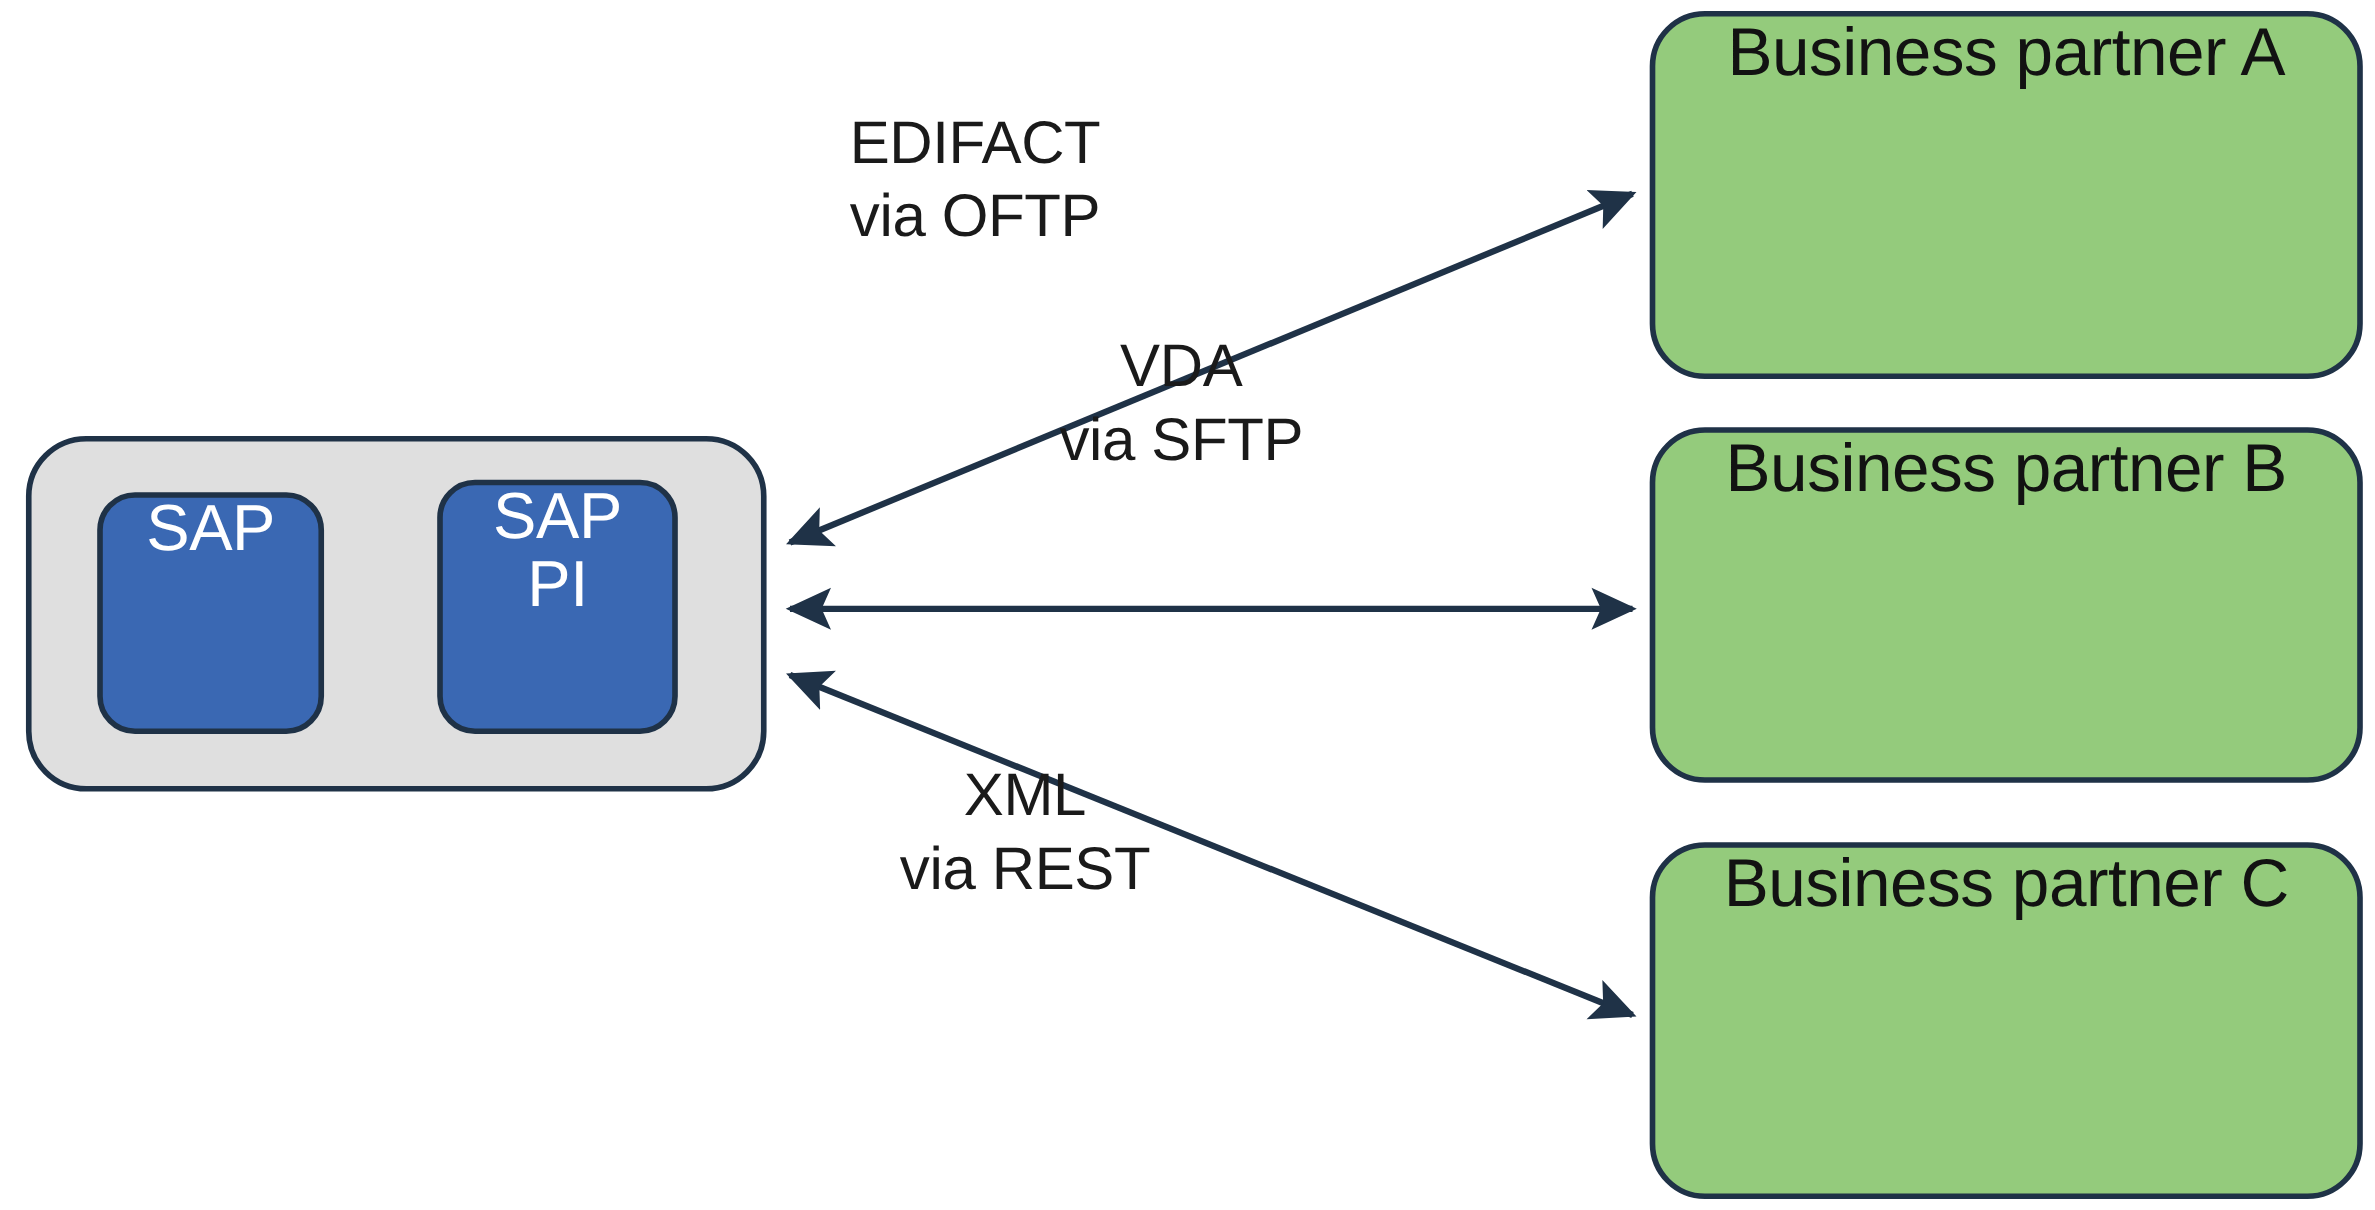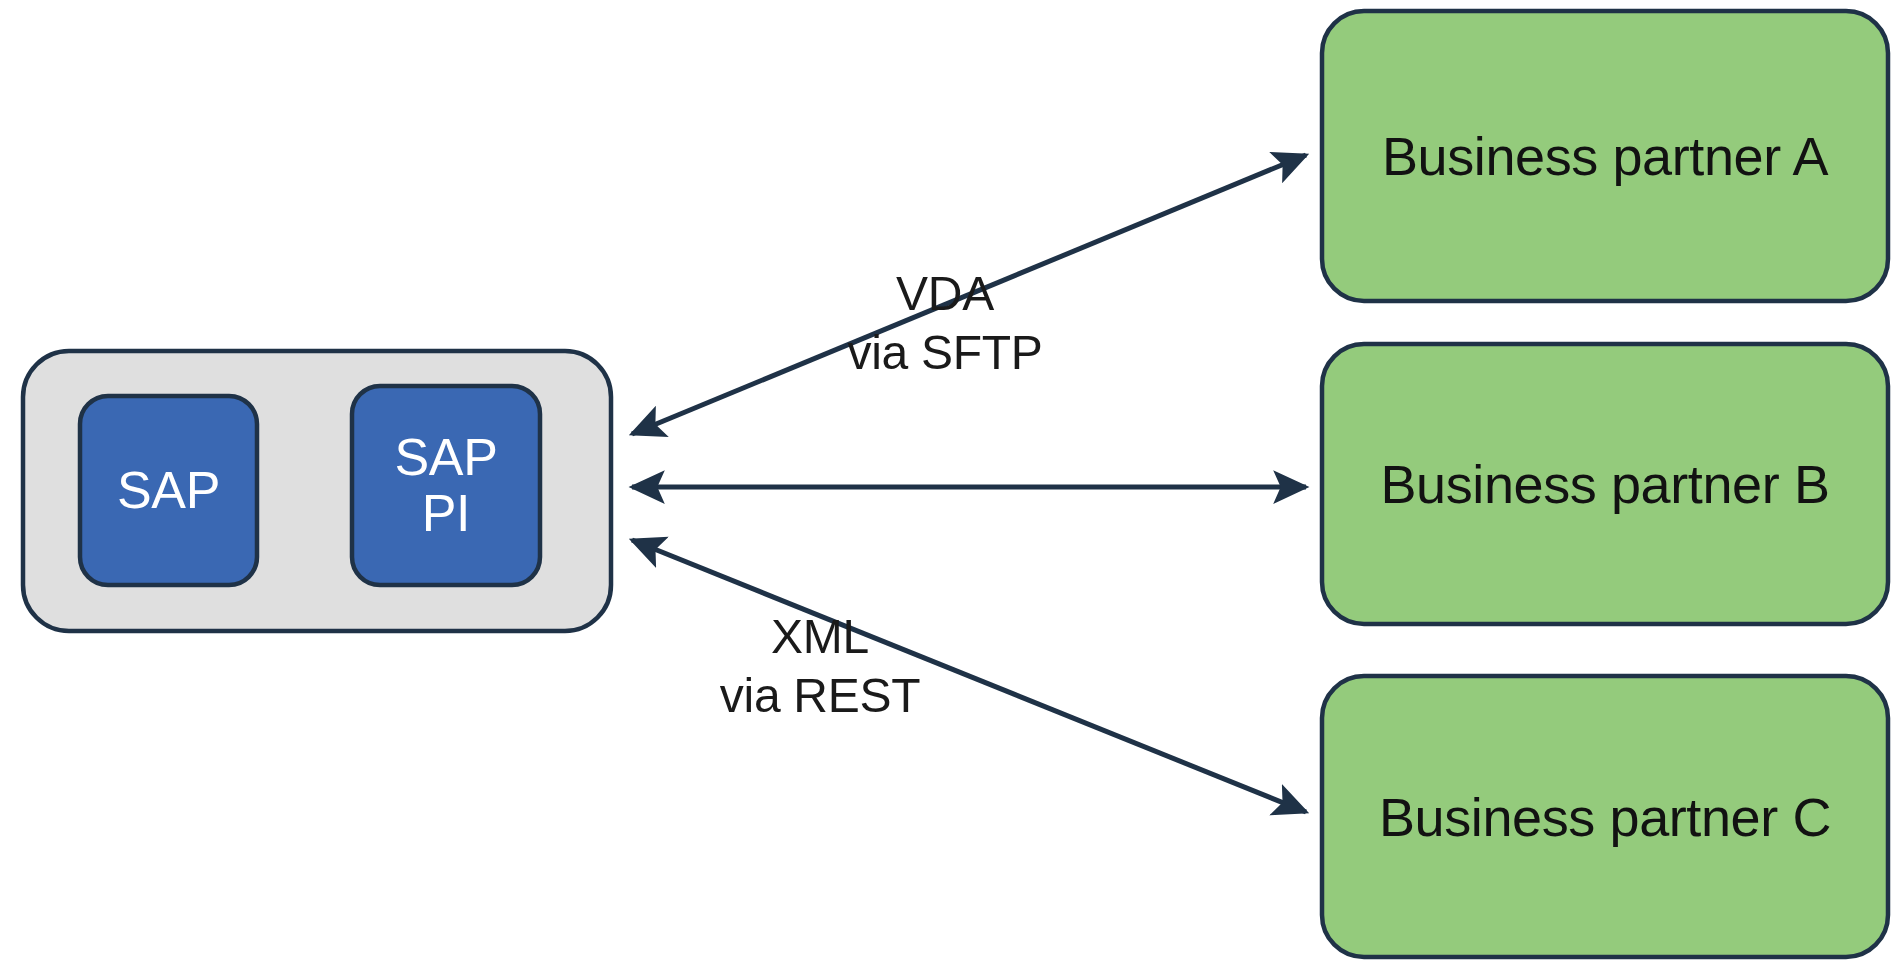--- a/index.html
+++ b/index.html
@@ -21,21 +21,20 @@
   svg.layer {
     position: absolute;
     top: 0;
     left: 0;
     width: 1900px;
     height: 968px;
   }
   .node-label {
     position: absolute;
     display: flex;
-    align-items: center;
     justify-content: center;
     pointer-events: none;
     white-space: pre;
     text-align: center;
   }
   .partner-text {
     font-family: "Liberation Sans", sans-serif;
     font-size: 54px;
     font-weight: 300;
     color: #121212;
@@ -105,20 +104,22 @@
   <div class="node-label" style="left:1322px; top:11px; width:566px; height:290px;">
     <span class="partner-text">Business partner A</span>
   </div>
   <div class="node-label" style="left:1322px; top:344px; width:566px; height:280px;">
     <span class="partner-text">Business partner B</span>
   </div>
   <div class="node-label" style="left:1322px; top:676px; width:566px; height:281px;">
     <span class="partner-text">Business partner C</span>
   </div>
 
+  <div class="edge-label" style="left:640px; top:86px; width:280px;">EDIFACT
+via OFTP</div>
 
   <div class="edge-label" style="left:680px; top:608px; width:280px;">XML
 via REST</div>
 
   <div class="edge-label" style="left:805px; top:265px; width:280px;">VDA
 via SFTP</div>
 
 </div>
 
 </body></html>

